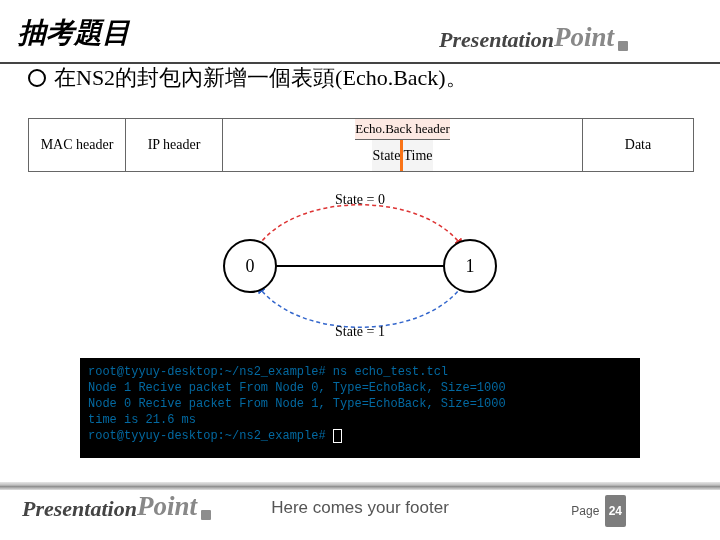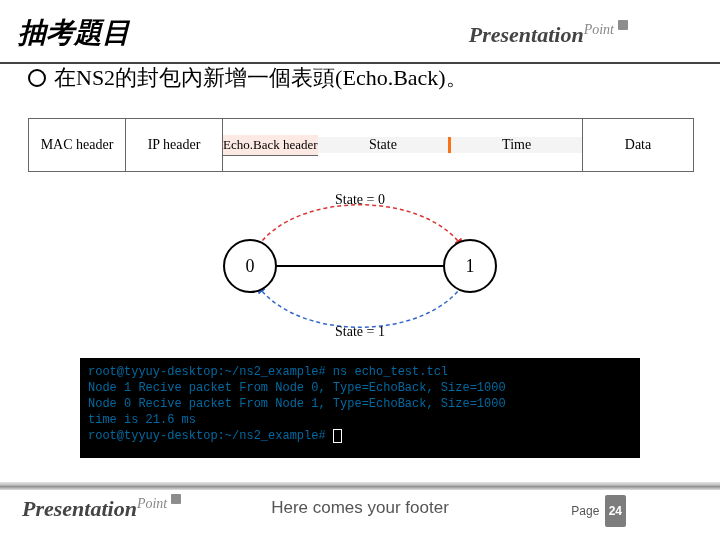--- a/index.html
+++ b/index.html
@@ -1,33 +1,33 @@
 <!DOCTYPE html>
 <html><head>
 <meta charset="utf-8">
 <style>
   html,body{margin:0;padding:0;width:720px;height:540px;font-family:"Microsoft JhengHei","Heiti TC",Arial,sans-serif;background:#fff;overflow:hidden}
   .slide{position:relative;width:652px;height:540px}
   .title{position:absolute;left:18px;top:14px;font-size:28px;font-weight:900;font-style:italic;color:#000}
   .brand-top{position:absolute;right:24px;top:22px}
   .brand-bot{position:absolute;left:22px;bottom:18px}
-  .brand{font-family:"Times New Roman",serif;font-style:italic;color:#555;display:flex;align-items:flex-start}
+  .brand{font-family:"Times New Roman",serif;font-style:italic;color:#555;display:flex;align-items:flex-end}
   .brand .p1{font-weight:700;font-size:22px;color:#444}
-  .brand .p2{font-weight:400;font-size:14px;color:#888}
+  .brand .p2{font-weight:700;font-size:27px;color:#888}
   .brand .dot{width:10px;height:10px;background:#8d8d8d;display:inline-block;margin-left:4px;border-radius:1px;position:relative;top:-2px}
   .divider{position:absolute;left:0;top:62px;width:720px;height:2px;background:#444}
   .bullet-row{position:absolute;left:28px;top:63px;display:flex;align-items:center}
   .bullet-circle{width:14px;height:14px;border:2px solid #000;border-radius:50%;margin-right:8px}
   .bullet-text{font-size:22px;font-family:"DFKai-SB","BiauKai","KaiTi",serif}
   
   .pkt{position:absolute;left:28px;top:118px;width:664px;border:1px solid #666;display:flex;font-family:"Times New Roman",serif;font-size:14px}
   .pkt .cell{border-right:1px solid #666;display:flex;align-items:center;justify-content:center;height:52px}
   .pkt .mac{width:96px}
   .pkt .ip{width:96px}
-  .pkt .echo{flex:1;display:flex;flex-direction:row}
+  .pkt .echo{flex:1;display:flex;flex-direction:column}
   .pkt .echo .eh-title{height:20px;border-bottom:1px solid #666;background:#fde9e3;display:flex;align-items:center;justify-content:center;font-size:13px}
   .pkt .echo .eh-cells{flex:1;display:flex}
   .pkt .echo .eh-cells div{flex:1;display:flex;align-items:center;justify-content:center;border-right:3px solid #f97316;background:#f4f4f4}
   .pkt .echo .eh-cells div:last-child{border-right:none}
   .pkt .data{width:110px;border-right:none}
   
   .diagram{position:absolute;left:188px;top:186px;width:344px;height:160px}
   .diagram svg{width:100%;height:100%}
   
   .term{position:absolute;left:80px;top:358px;width:560px;height:100px;background:#000;color:#0369a1;font-family:"Courier New",monospace;font-size:12px;line-height:16px;padding:6px 8px;box-sizing:border-box;white-space:pre}

